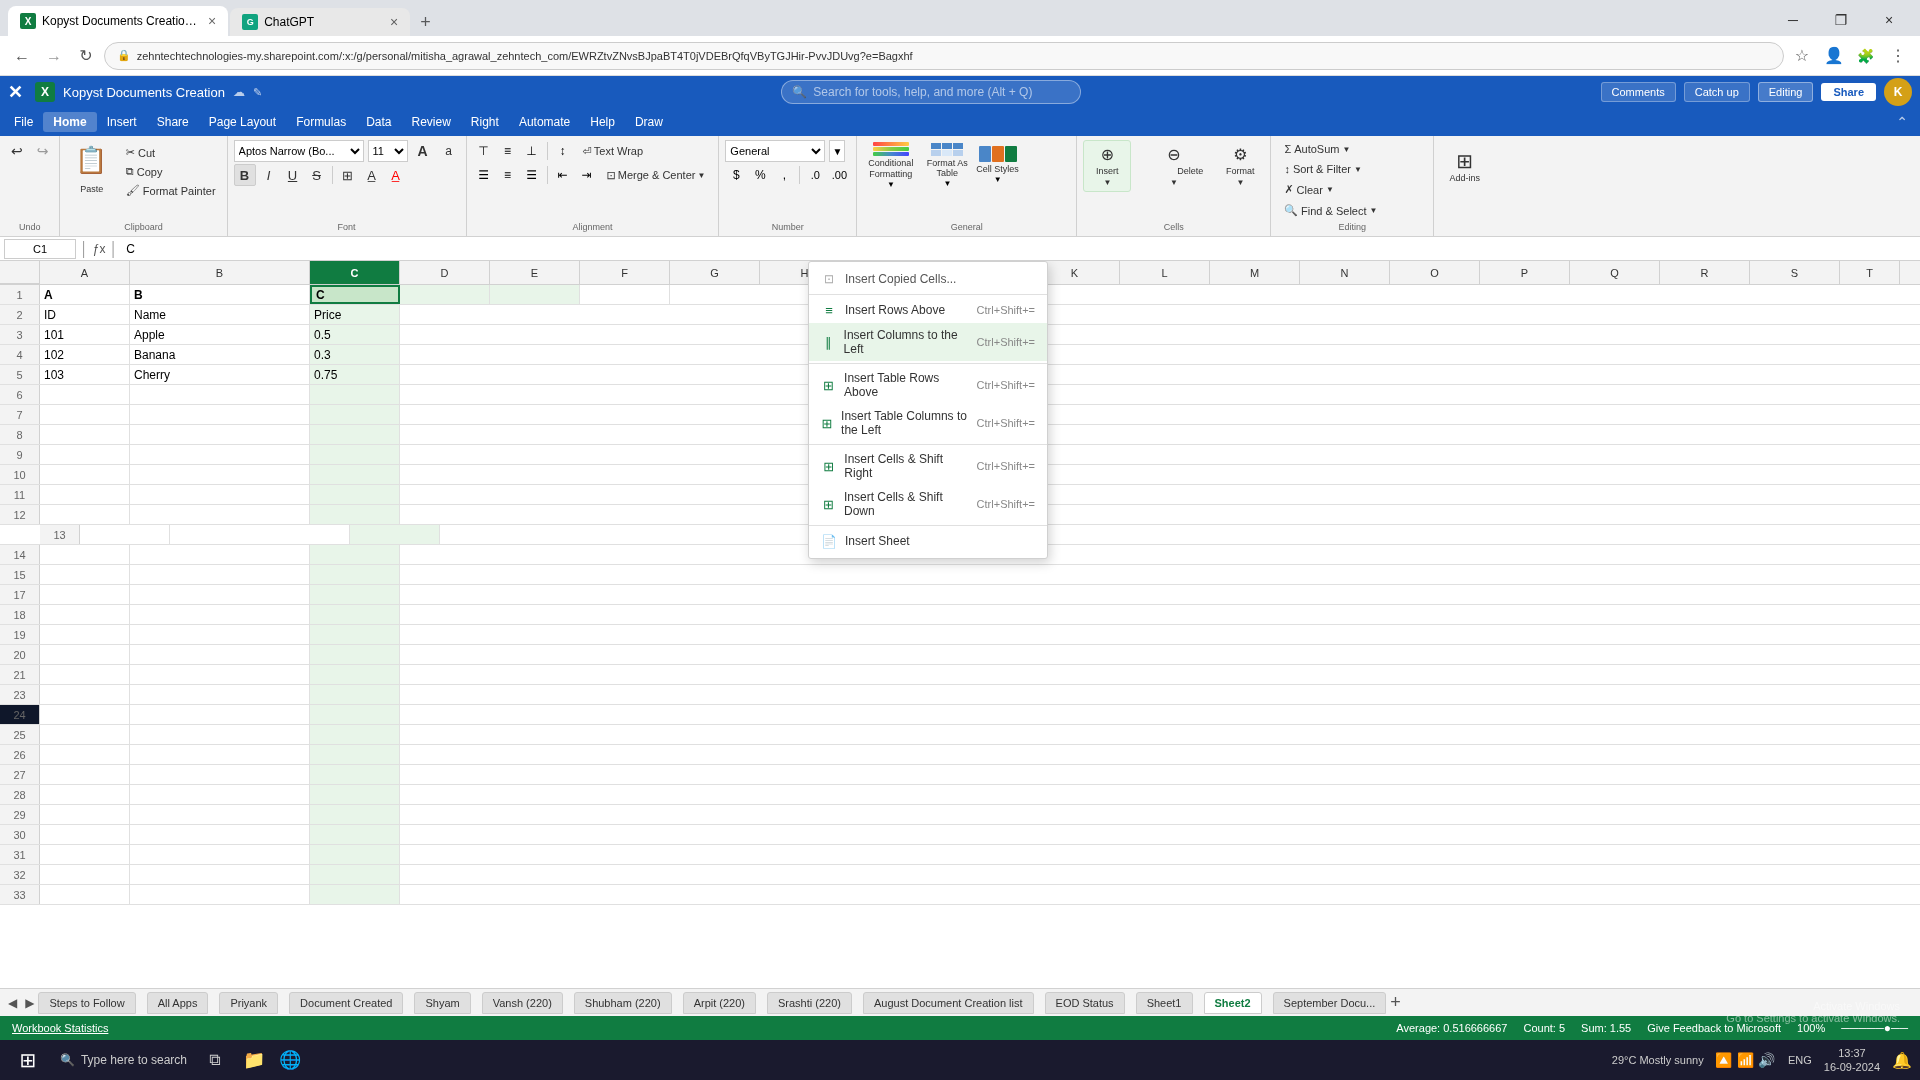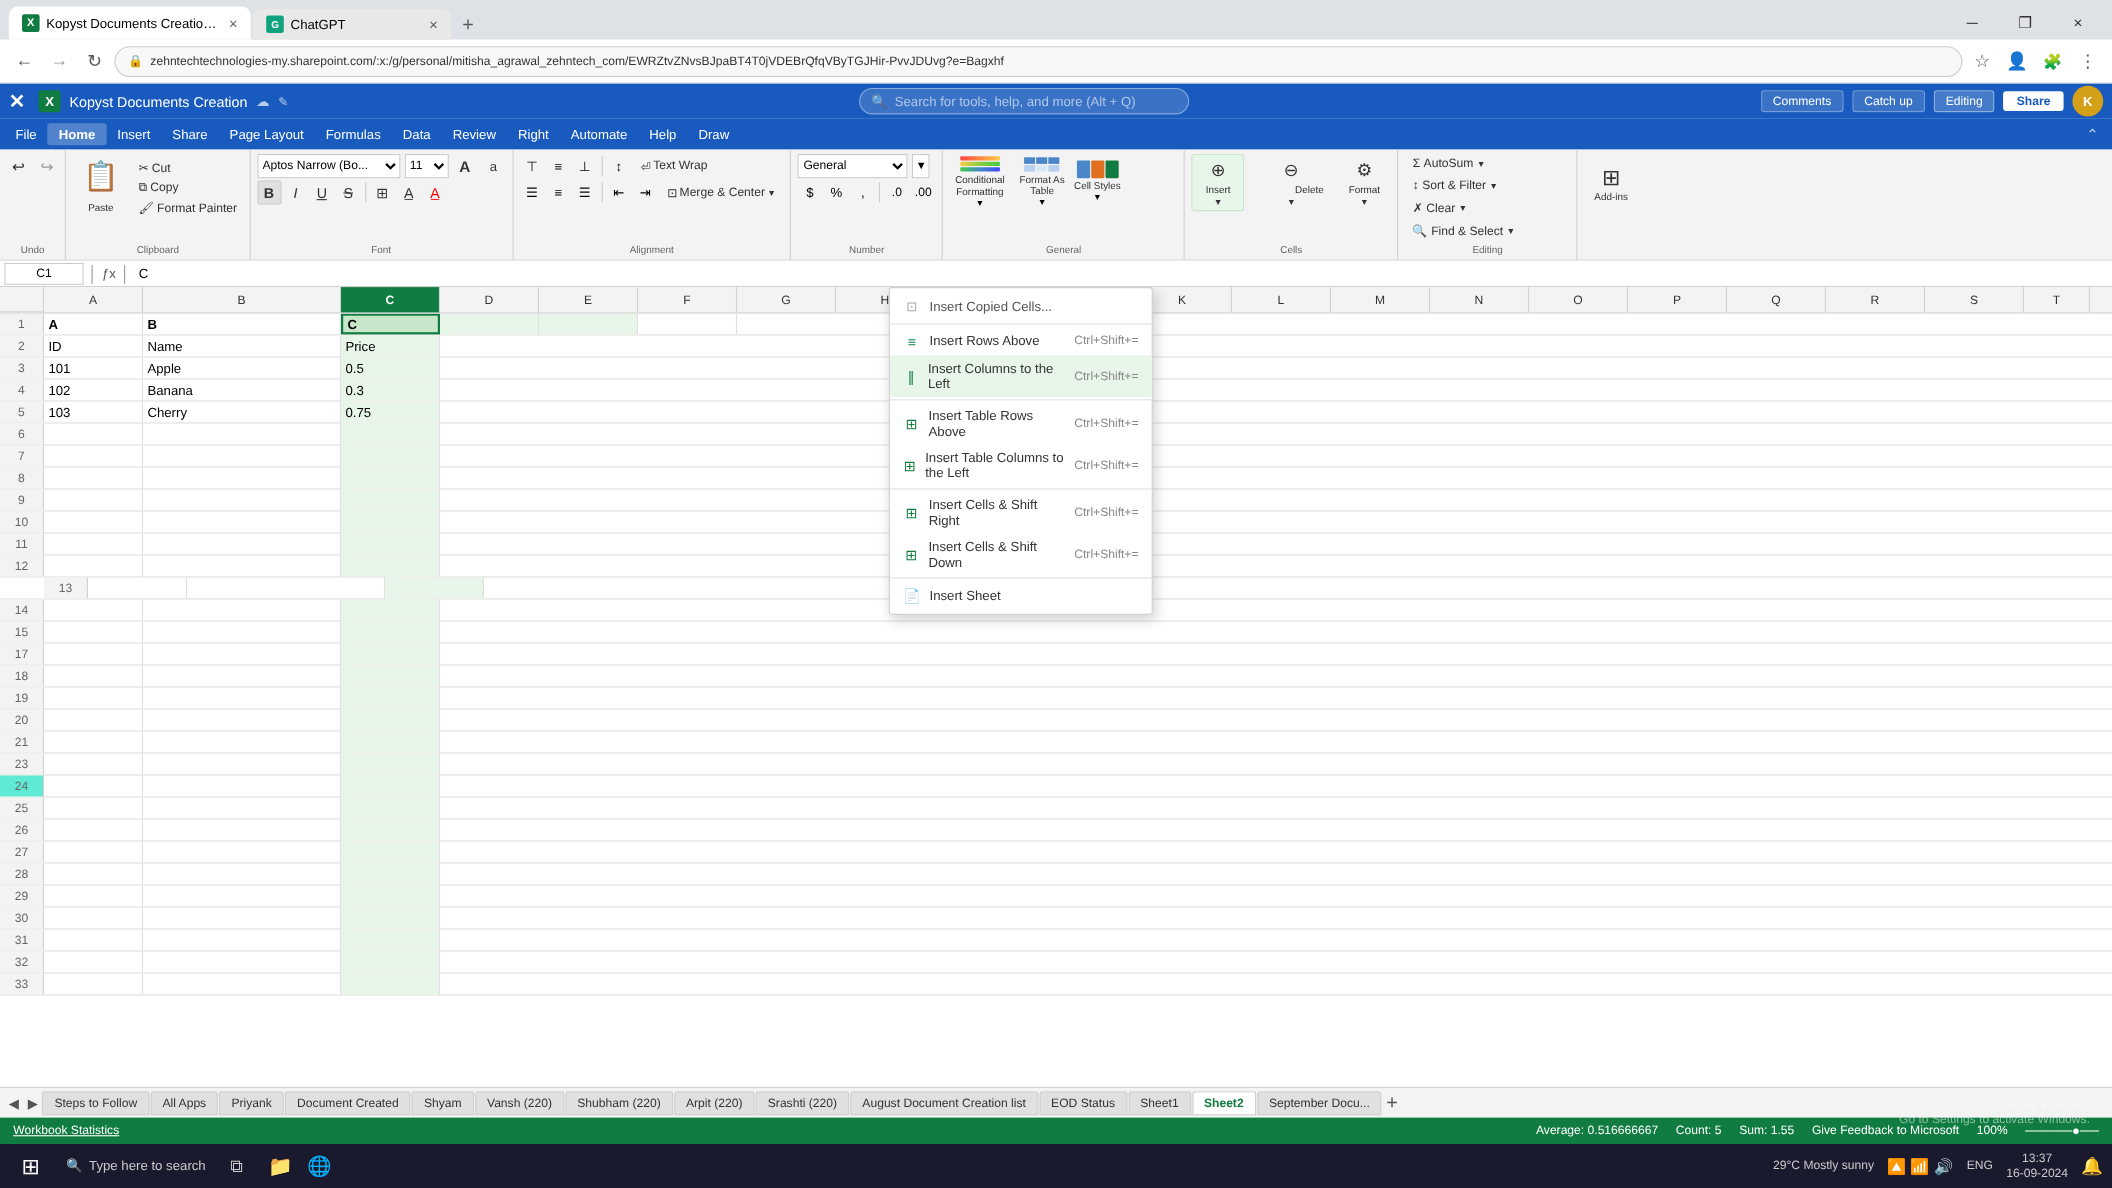--- a/index.html
+++ b/index.html
@@ -489,21 +489,21 @@
     <div style="flex:1;"></div>
   </div>
             <div style="display: flex; height: 20px; border-bottom: 1px solid rgb(224, 224, 224);">
     <div style="width:40px;flex-shrink:0;border-right:1px solid #d1d1d1;display:flex;align-items:center;justify-content:center;font-size:11px;color:#666;background:#f3f3f3;">23</div>
     <div style="width:90px;border-right:1px solid #e0e0e0;flex-shrink:0;"></div>
     <div style="width:180px;border-right:1px solid #e0e0e0;flex-shrink:0;"></div>
     <div style="width:90px;border-right:1px solid #e0e0e0;flex-shrink:0;background:#e8f5e9;"></div>
     <div style="flex:1;"></div>
   </div>
             <div style="display: flex; height: 20px; border-bottom: 1px solid rgb(224, 224, 224);">
-    <div style="width:40px;flex-shrink:0;border-right:1px solid #d1d1d1;display:flex;align-items:center;justify-content:center;font-size:11px;color:#666;background:#5eead4;">24</div>
+    <div style="width:40px;flex-shrink:0;border-right:1px solid #d1d1d1;display:flex;align-items:center;justify-content:center;font-size:11px;color:#666;background:#0f172a;">24</div>
     <div style="width:90px;border-right:1px solid #e0e0e0;flex-shrink:0;"></div>
     <div style="width:180px;border-right:1px solid #e0e0e0;flex-shrink:0;"></div>
     <div style="width:90px;border-right:1px solid #e0e0e0;flex-shrink:0;background:#e8f5e9;"></div>
     <div style="flex:1;"></div>
   </div>
             <div style="display: flex; height: 20px; border-bottom: 1px solid rgb(224, 224, 224);">
     <div style="width:40px;flex-shrink:0;border-right:1px solid #d1d1d1;display:flex;align-items:center;justify-content:center;font-size:11px;color:#666;background:#f3f3f3;">25</div>
     <div style="width:90px;border-right:1px solid #e0e0e0;flex-shrink:0;"></div>
     <div style="width:180px;border-right:1px solid #e0e0e0;flex-shrink:0;"></div>
     <div style="width:90px;border-right:1px solid #e0e0e0;flex-shrink:0;background:#e8f5e9;"></div>
@@ -613,21 +613,21 @@
           <span>Insert Sheet</span>
         </div>
       </div>
 
       <div style="position:absolute;top:205px;left:855px;width:55px;height:55px;background:radial-gradient(circle,rgba(120,200,60,0.75) 0%,rgba(80,160,30,0.45) 50%,transparent 70%);border-radius:50%;z-index:999;pointer-events:none;"></div>
     </div>
 
     <div style="background:#f3f3f3;border-top:1px solid #d1d1d1;height:28px;display:flex;align-items:center;padding:0 4px;overflow:hidden;">
       <button style="background:none;border:none;cursor:pointer;font-size:12px;color:#555;padding:0 4px;">◀</button>
       <button style="background:none;border:none;cursor:pointer;font-size:12px;color:#555;padding:0 4px;">▶</button>
-      <div style="display:flex;overflow:hidden;gap:1px;text-align:right;">
+      <div style="display:flex;overflow:hidden;gap:11px;text-align:right;">
         <div style="padding:4px 10px;font-size:11px;cursor:pointer;background:#e0e0e0;border:1px solid #ccc;border-radius:3px 3px 0 0;color:#333;white-space:nowrap;">Steps to Follow</div>
         <div style="padding:4px 10px;font-size:11px;cursor:pointer;background:#e0e0e0;border:1px solid #ccc;border-radius:3px 3px 0 0;color:#333;white-space:nowrap;">All Apps</div>
         <div style="padding:4px 10px;font-size:11px;cursor:pointer;background:#e0e0e0;border:1px solid #ccc;border-radius:3px 3px 0 0;color:#333;white-space:nowrap;">Priyank</div>
         <div style="padding:4px 10px;font-size:11px;cursor:pointer;background:#e0e0e0;border:1px solid #ccc;border-radius:3px 3px 0 0;color:#333;white-space:nowrap;">Document Created</div>
         <div style="padding:4px 10px;font-size:11px;cursor:pointer;background:#e0e0e0;border:1px solid #ccc;border-radius:3px 3px 0 0;color:#333;white-space:nowrap;">Shyam</div>
         <div style="padding:4px 10px;font-size:11px;cursor:pointer;background:#e0e0e0;border:1px solid #ccc;border-radius:3px 3px 0 0;color:#333;white-space:nowrap;">Vansh (220)</div>
         <div style="padding:4px 10px;font-size:11px;cursor:pointer;background:#e0e0e0;border:1px solid #ccc;border-radius:3px 3px 0 0;color:#333;white-space:nowrap;">Shubham (220)</div>
         <div style="padding:4px 10px;font-size:11px;cursor:pointer;background:#e0e0e0;border:1px solid #ccc;border-radius:3px 3px 0 0;color:#333;white-space:nowrap;">Arpit (220)</div>
         <div style="padding:4px 10px;font-size:11px;cursor:pointer;background:#e0e0e0;border:1px solid #ccc;border-radius:3px 3px 0 0;color:#333;white-space:nowrap;">Srashti (220)</div>
         <div style="padding:4px 10px;font-size:11px;cursor:pointer;background:#e0e0e0;border:1px solid #ccc;border-radius:3px 3px 0 0;color:#333;white-space:nowrap;">August Document Creation list</div>

